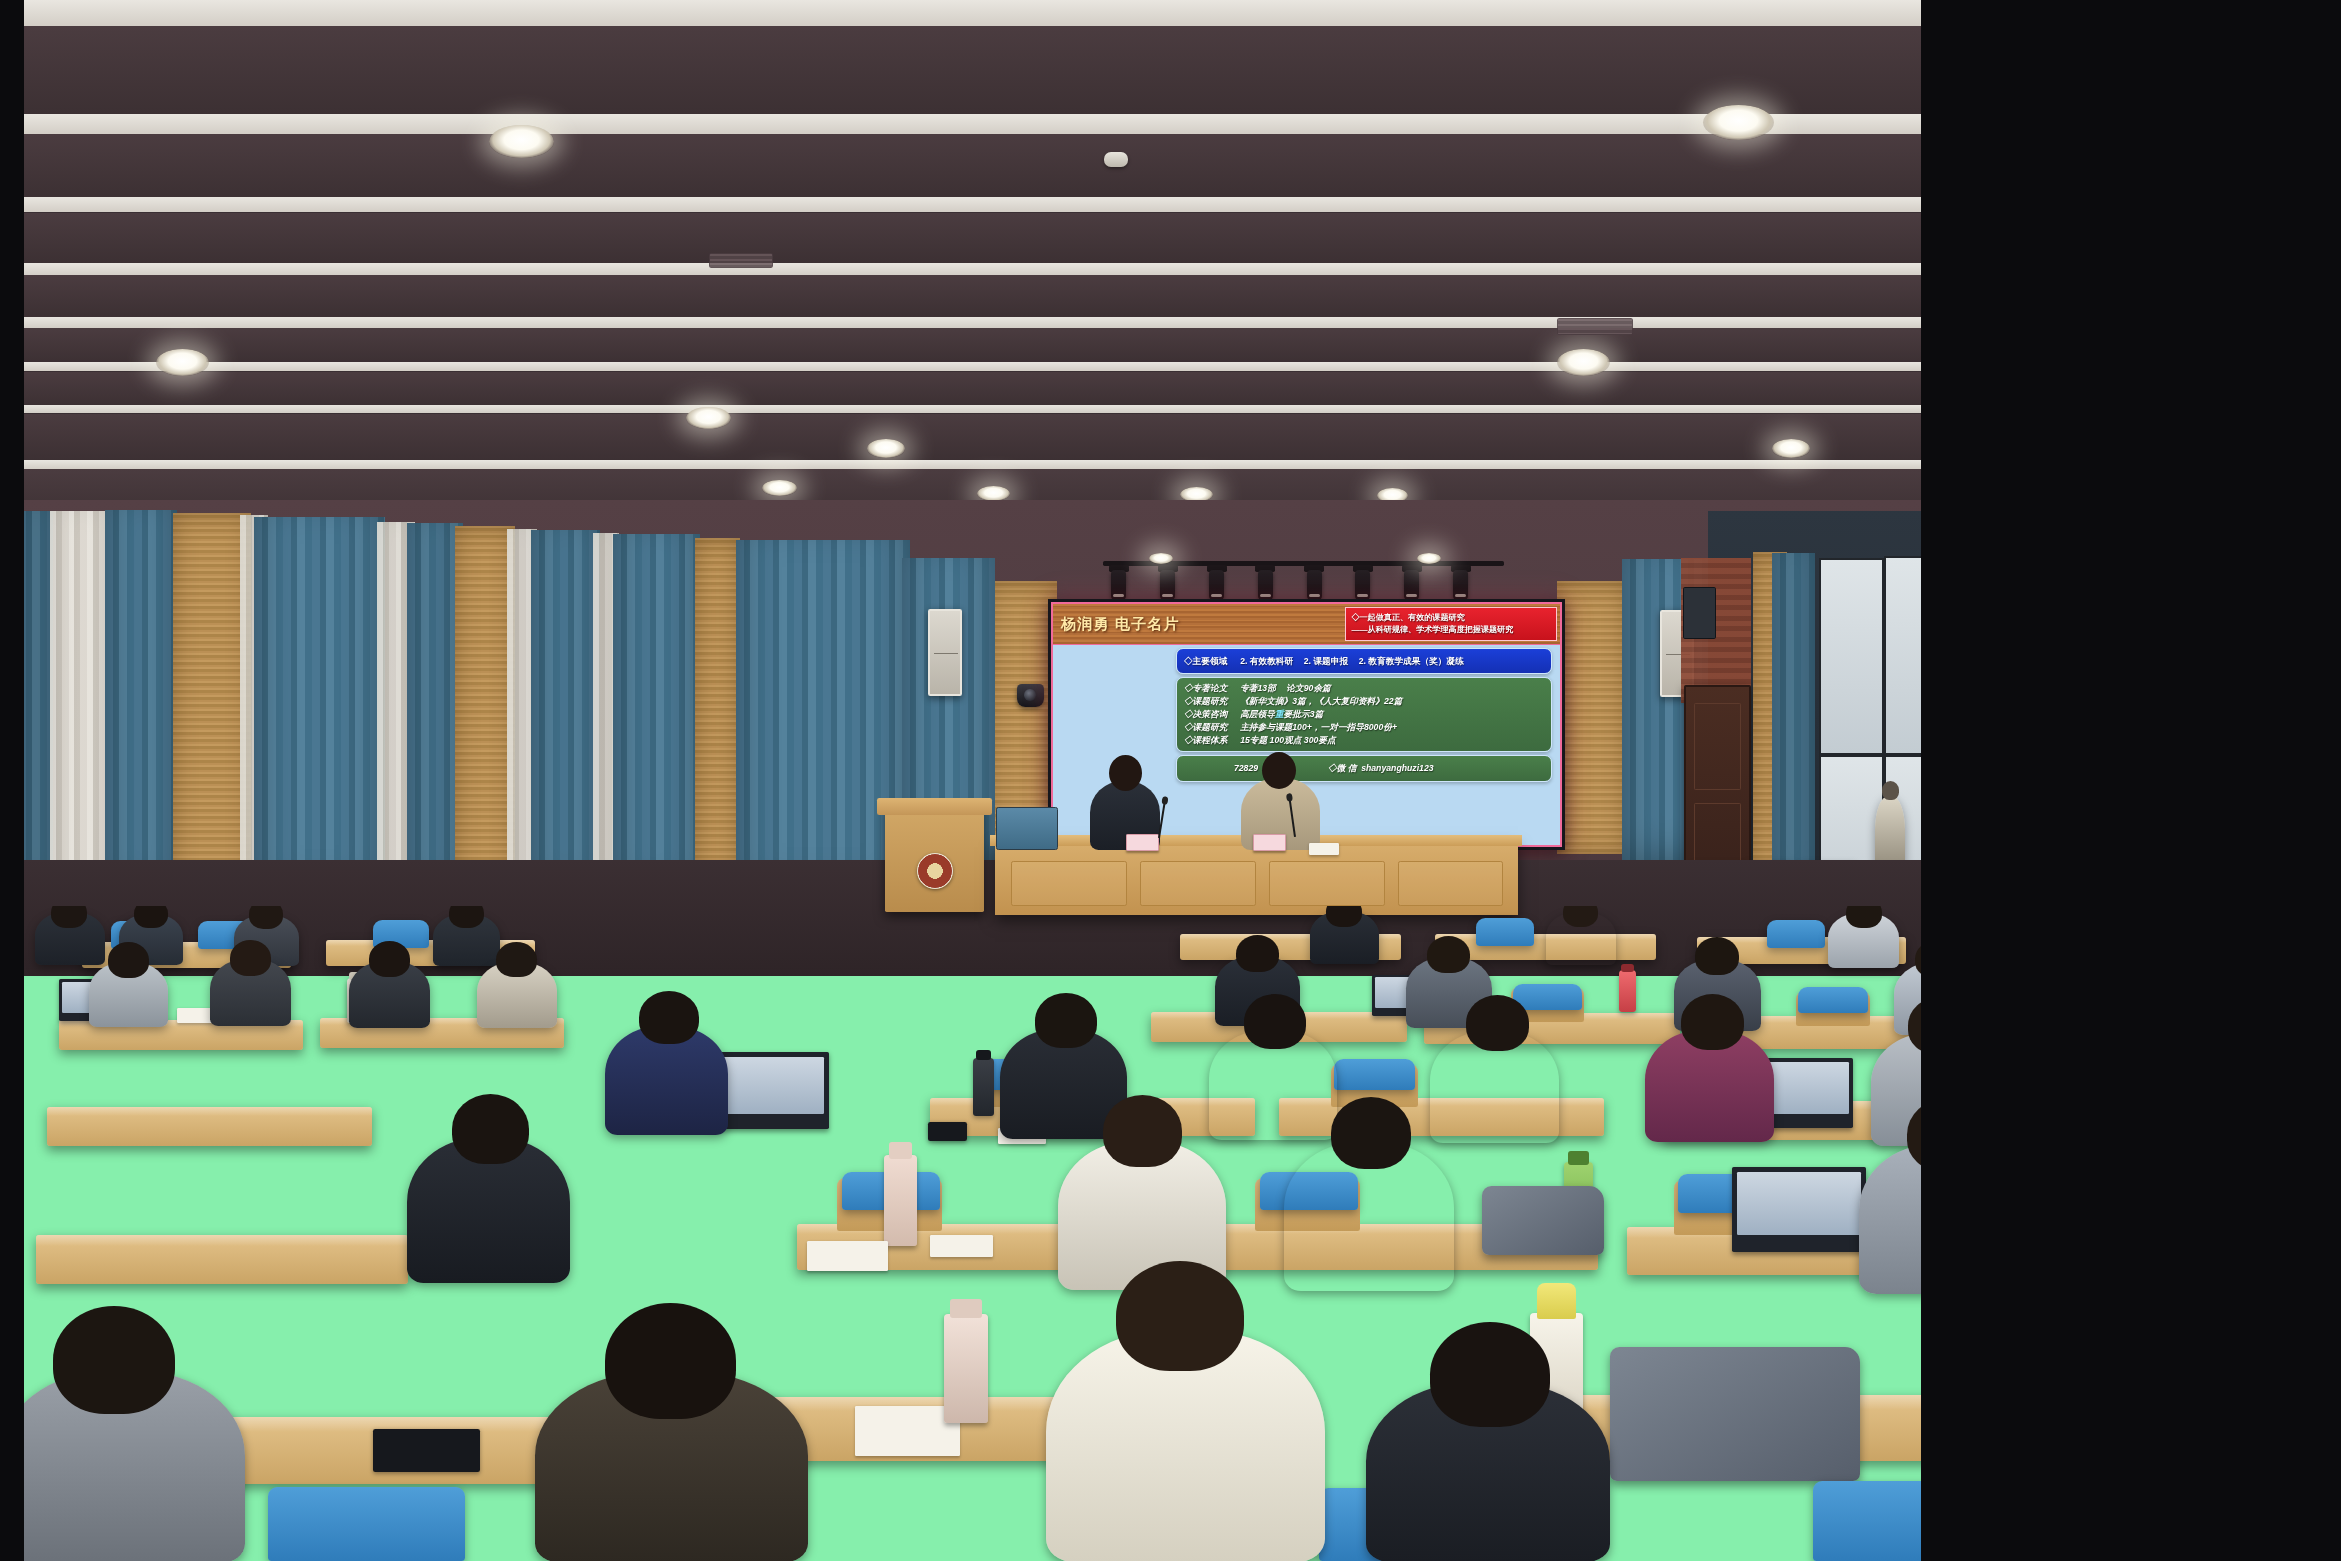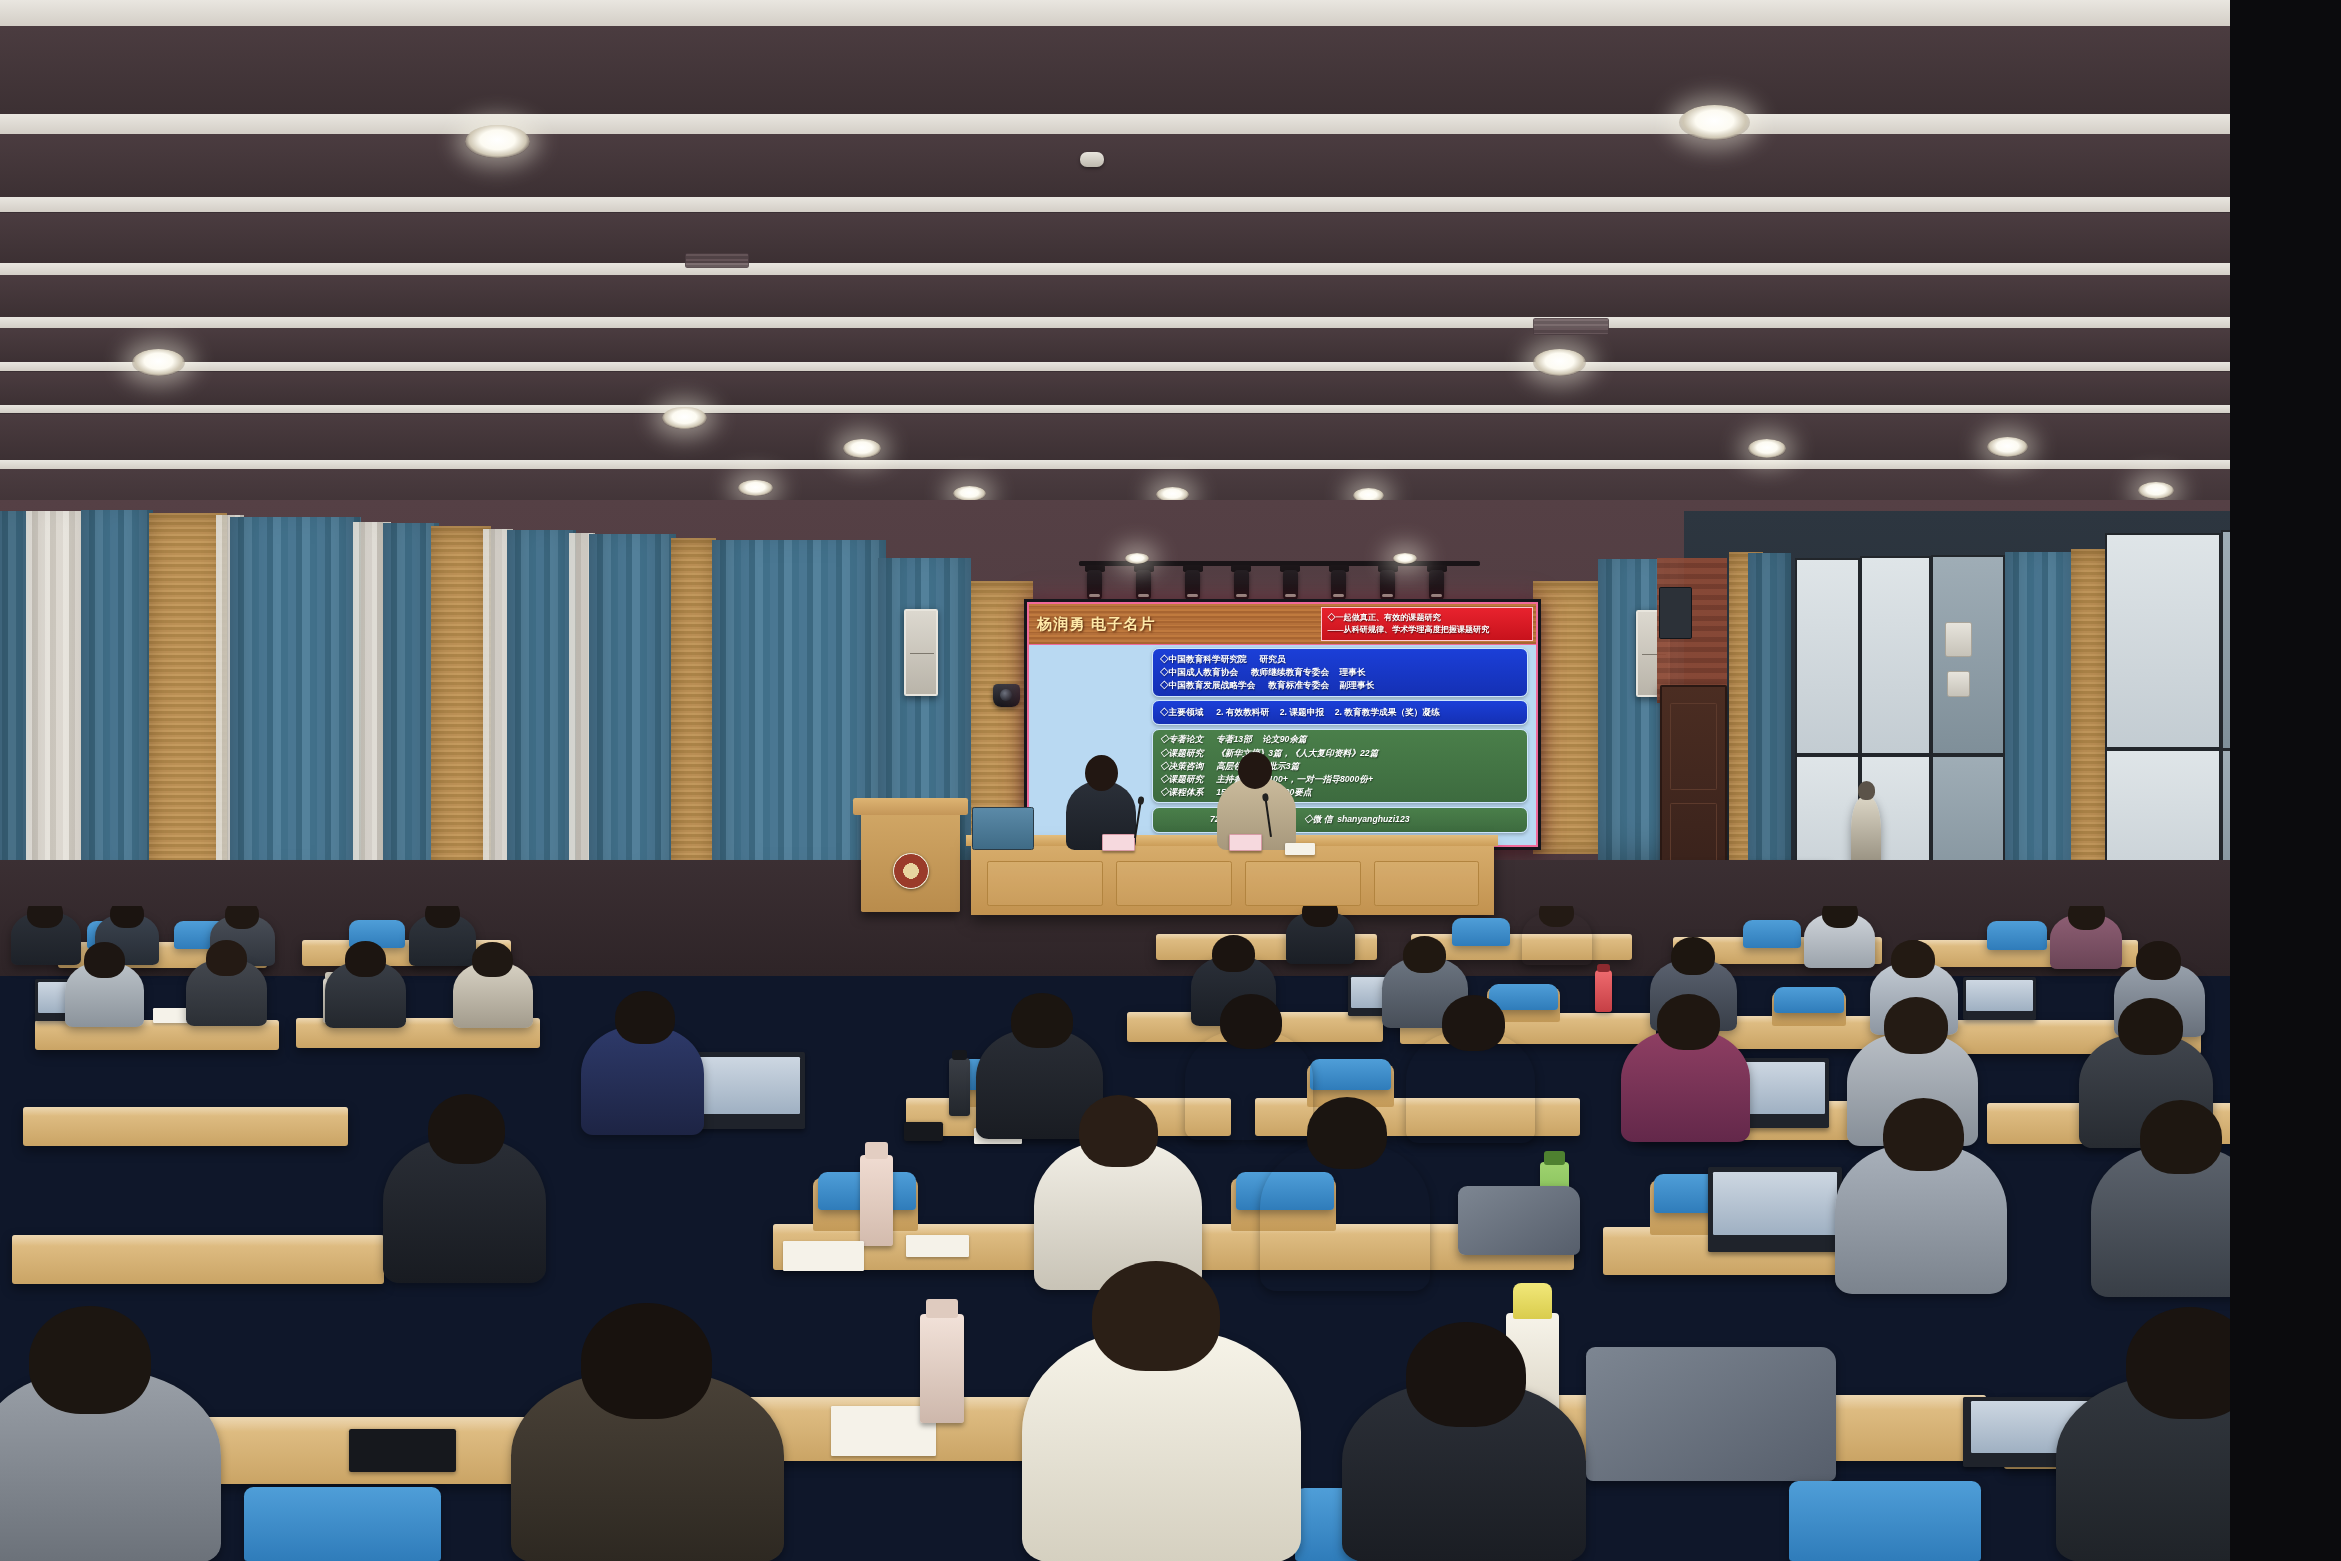--- a/index.html
+++ b/index.html
@@ -1,24 +1,25 @@
 <!DOCTYPE html>
 <html style="font-size:9.3px"><head>
 <meta charset="utf-8">
 <style>
   * { box-sizing: border-box; margin: 0; padding: 0; }
   html, body { background: #0b0b0d; }
   body { font-family: "Liberation Sans", sans-serif; }
 
   #scene {
     position: relative;
-    width: 2230px;
+    width: 1897px;
     height: 1561px;
     overflow: hidden;
-    background: #0f172a;
+    background: #86efac;
+    margin-left: 24px;
   }
 
   
   .ceiling { position:absolute; left:0; top:0; width:2342px; height:523px;
     background:#3a2f33; overflow:hidden; }
   .ceil-band { position:absolute; left:-4%; width:108%;
     background:linear-gradient(180deg,#4b3c40,#3c3033); }
   .ceil-soffit { position:absolute; left:-4%; width:108%;
     background:linear-gradient(180deg,#e9e6e0,#d3cec6); }
   .downlight { position:absolute; border-radius:50%;
@@ -269,37 +270,20 @@
           <div>◇一起做真正、有效的课题研究</div>
           <div>——从科研规律、学术学理高度把握课题研究</div>
         </div>
       </div>
 
       <div class="slide-body">
 
 
         <div class="content-col">
 
-          <div class="box box-blue">
-            <div class="row">
-              <span>◇中国教育科学研究院</span>
-              <span class="c2">研究员</span>
-              <span class="c3"></span>
-            </div>
-            <div class="row">
-              <span>◇中国成人教育协会</span>
-              <span class="c2">教师继续教育专委会</span>
-              <span class="c3">理事长</span>
-            </div>
-            <div class="row">
-              <span>◇中国教育发展战略学会</span>
-              <span class="c2">教育标准专委会</span>
-              <span class="c3">副理事长</span>
-            </div>
-          </div>
 
           <div class="box box-blue" style="padding-top:5.2px;padding-bottom:5.2px;">
             <div class="row">
               <span>◇主要领域</span>
               <span class="c2">2. 有效教科研</span>
               <span class="c3">2. 课题申报</span>
               <span class="c3">2. 教育教学成果（奖）凝练</span>
             </div>
           </div>
 

